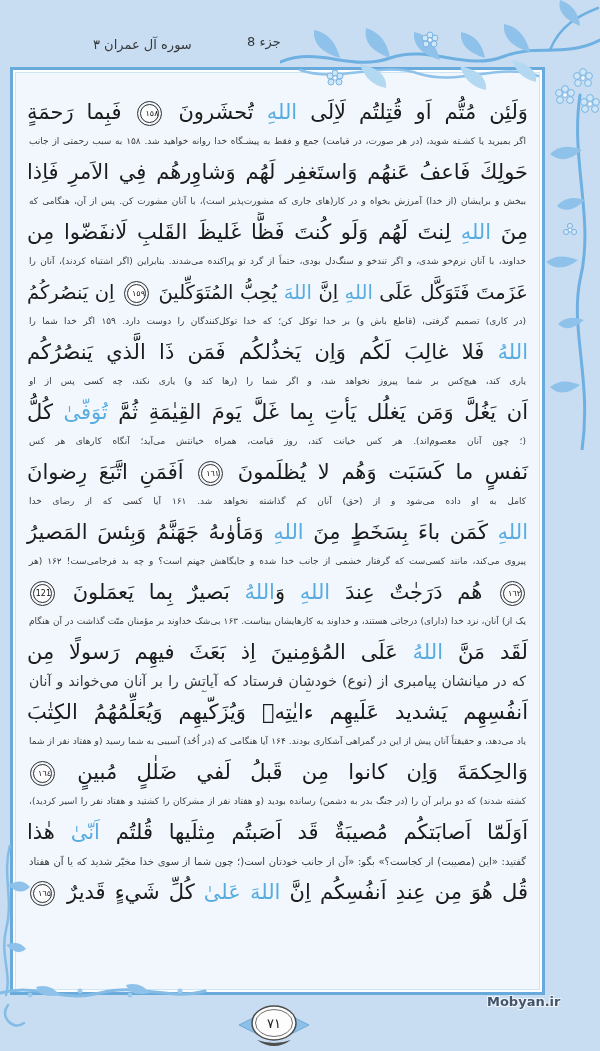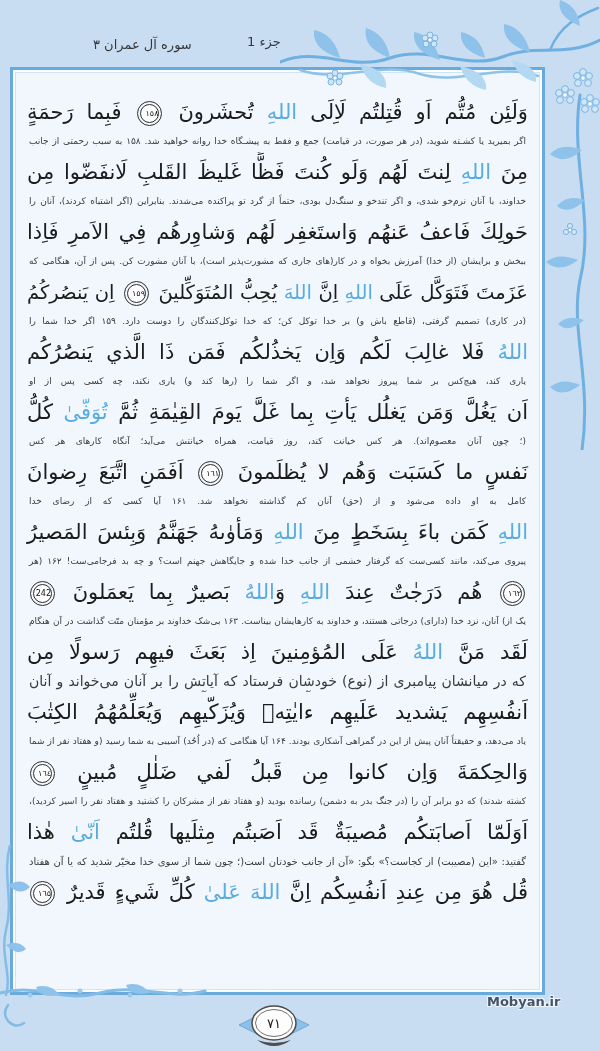--- a/index.html
+++ b/index.html
@@ -48,21 +48,21 @@
   .watermark{
     position:absolute;left:487px;top:994px;z-index:4;direction:ltr;
     font-size:13px;font-weight:bold;color:#44546a;letter-spacing:0;
     text-shadow:-1px -1px 0 #eef4fa,1px -1px 0 #eef4fa,-1px 1px 0 #eef4fa,1px 1px 0 #eef4fa;
     text-align:right;
   }
 </style>
 </head>
 <body>
 
-<span class="hdr hdr-juz">جزء 1</span>
+<span class="hdr hdr-juz">جزء 8</span>
 <span class="hdr hdr-surah">سوره آل عمران ٣</span>
 
 <svg class="orn orn-tr" width="320" height="450" viewBox="0 0 320 450">
   <g fill="none" stroke="#6fb0e2" stroke-width="3" stroke-linecap="round">
     <path d="M0,62 C40,46 70,72 110,58 C150,44 185,72 225,56 C255,44 285,58 320,40"></path>
     <path d="M20,70 C60,84 100,60 140,74 C180,86 220,62 258,76" stroke="#8fc2ea" stroke-width="2.5"></path>
     <path d="M270,50 C280,25 300,15 318,8" stroke-width="2.5"></path>
     <path d="M300,95 C290,160 315,220 300,280 C290,330 312,380 302,450"></path>
   </g>
   <g fill="#8fc2ea">
@@ -154,30 +154,30 @@
 </svg>
 
 <div class="panel">
   <div id="verses-container">
   <div class="row">
     <div class="ayah">وَلَئِن مُتُّم اَو قُتِلتُم لَاِلَى <span class="hl">اللهِ</span> تُحشَرونَ <span class="med">١٥٨</span> فَبِما رَحمَةٍ</div>
     <div class="trans">اگر بمیرید یا کشـته شوید، (در هر صورت، در قیامت) جمع و فقط به پیشـگاه خدا روانه خواهید شد. ۱۵۸ به سبب رحمتی از جانب</div>
   </div>
 
   <div class="row">
+    <div class="ayah">حَولِكَ فَاعفُ عَنهُم وَاستَغفِر لَهُم وَشاوِرهُم فِي الاَمرِ فَاِذا</div>
+    <div class="trans">ببخش و برایشان (از خدا) آمرزش بخواه و در کار(های جاری که مشورت‌پذیر است)، با آنان مشورت کن. پس از آن، هنگامی که</div>
+  </div>
+
+  <div class="row">
     <div class="ayah">مِنَ <span class="hl">اللهِ</span> لِنتَ لَهُم وَلَو كُنتَ فَظًّا غَليظَ القَلبِ لَانفَضّوا مِن</div>
     <div class="trans">خداوند، با آنان نرم‌خو شدی، و اگر تندخو و سنگ‌دل بودی، حتماً از گرد تو پراکنده می‌شدند. بنابراین (اگر اشتباه کردند)، آنان را</div>
   </div>
 
   <div class="row">
-    <div class="ayah">حَولِكَ فَاعفُ عَنهُم وَاستَغفِر لَهُم وَشاوِرهُم فِي الاَمرِ فَاِذا</div>
-    <div class="trans">ببخش و برایشان (از خدا) آمرزش بخواه و در کار(های جاری که مشورت‌پذیر است)، با آنان مشورت کن. پس از آن، هنگامی که</div>
-  </div>
-
-  <div class="row">
     <div class="ayah" style="font-size: 19.5px;">عَزَمتَ فَتَوَكَّل عَلَى <span class="hl">اللهِ</span> اِنَّ <span class="hl">اللهَ</span> يُحِبُّ المُتَوَكِّلينَ <span class="med">١٥٩</span> اِن يَنصُركُمُ</div>
     <div class="trans">(در کاری) تصمیم گرفتی، (قاطع باش و) بر خدا توکل کن؛ که خدا توکل‌کنندگان را دوست دارد. ۱۵۹ اگر خدا شما را</div>
   </div>
 
   <div class="row">
     <div class="ayah"><span class="hl">اللهُ</span> فَلا غالِبَ لَكُم وَاِن يَخذُلكُم فَمَن ذَا الَّذي يَنصُرُكُم</div>
     <div class="trans">یاری کند، هیچ‌کس بر شما پیروز نخواهد شد، و اگر شما را (رها کند و) یاری نکند، چه کسی پس از او</div>
   </div>
 
 
@@ -190,21 +190,21 @@
     <div class="ayah">نَفسٍ ما كَسَبَت وَهُم لا يُظلَمونَ <span class="med">١٦١</span> اَفَمَنِ اتَّبَعَ رِضوانَ</div>
     <div class="trans">کامل به او داده می‌شود و از (حق) آنان کم گذاشته نخواهد شد. ۱۶۱ آیا کسی که از رضای خدا</div>
   </div>
 
   <div class="row">
     <div class="ayah"><span class="hl">اللهِ</span> كَمَن باءَ بِسَخَطٍ مِنَ <span class="hl">اللهِ</span> وَمَأوٰىهُ جَهَنَّمُ وَبِئسَ المَصيرُ</div>
     <div class="trans">پیروی می‌کند، مانند کسی‌ست که گرفتار خشمی از جانب خدا شده و جایگاهش جهنم است؟ و چه بد فرجامی‌ست! ۱۶۲ (هر</div>
   </div>
 
   <div class="row">
-    <div class="ayah"><span class="med">١٦٢</span> هُم دَرَجٰتٌ عِندَ <span class="hl">اللهِ</span> وَ<span class="hl">اللهُ</span> بَصيرٌ بِما يَعمَلونَ <span class="med">242</span></div>
+    <div class="ayah"><span class="med">١٦٢</span> هُم دَرَجٰتٌ عِندَ <span class="hl">اللهِ</span> وَ<span class="hl">اللهُ</span> بَصيرٌ بِما يَعمَلونَ <span class="med">121</span></div>
     <div class="trans">یک از) آنان، نزد خدا (دارای) درجاتی هستند، و خداوند به کارهایشان بیناست. ۱۶۳ بی‌شک خداوند بر مؤمنان منّت گذاشت در آن هنگام</div>
   </div>
 
   <div class="row">
     <div class="ayah">لَقَد مَنَّ <span class="hl">اللهُ</span> عَلَى المُؤمِنينَ اِذ بَعَثَ فيهِم رَسولًا مِن</div>
     <div class="trans" style="font-size: 14px;">که در میانشان پیامبری از (نوع) خودشان فرستاد که آیاتش را بر آنان می‌خواند و آنان را رشد می‌دهد و به آنان کتاب (آسمانی) و حکمت را</div>
   </div>
 
   <div class="row">
     <div class="ayah">اَنفُسِهِم يَشدید عَلَيهِم ءايٰتِهٖ وَيُزَكّيهِم وَيُعَلِّمُهُمُ الكِتٰبَ</div>

